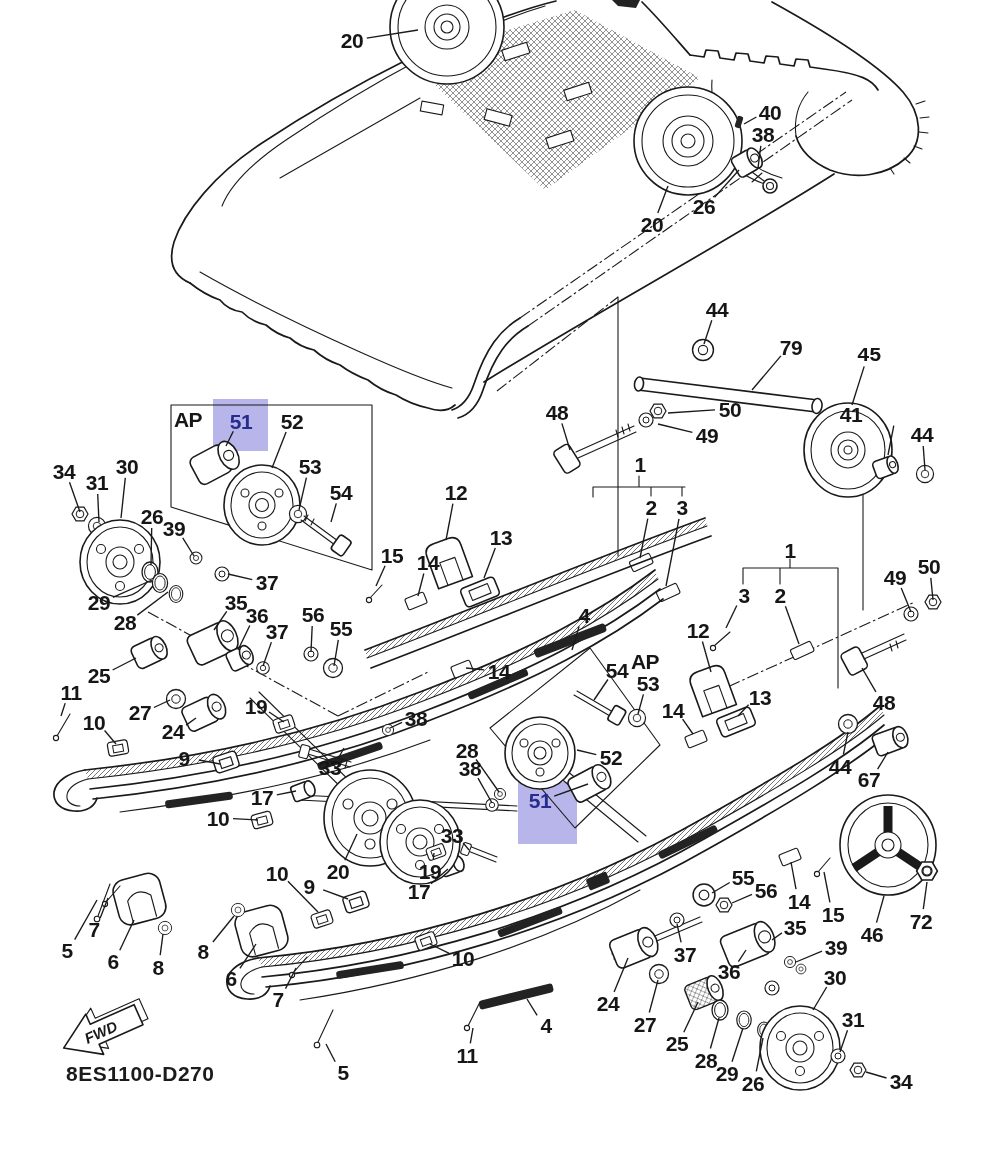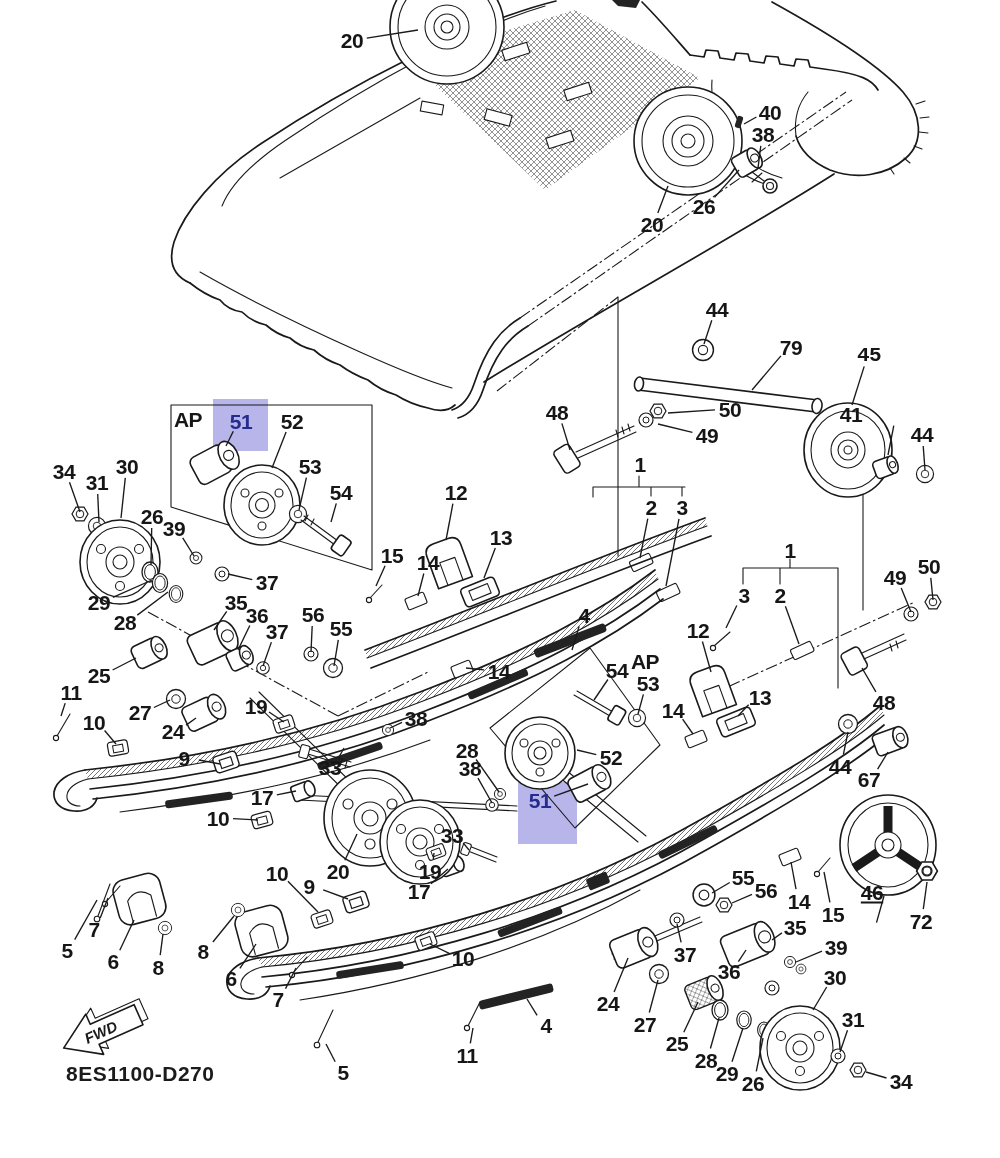--- a/index.html
+++ b/index.html
@@ -680,21 +680,21 @@
     <div class="plabel" style="left: 780px; top: 595px;">2</div>
     <div class="plabel" style="left: 744px; top: 595px;">3</div>
     <div class="plabel" style="left: 895px; top: 577px;">49</div>
     <div class="plabel" style="left: 929px; top: 566px;">50</div>
     <div class="plabel" style="left: 698px; top: 630px;">12</div>
     <div class="plabel" style="left: 760px; top: 697px;">13</div>
     <div class="plabel" style="left: 673px; top: 710px;">14</div>
     <div class="plabel" style="left: 884px; top: 702px;">48</div>
     <div class="plabel" style="left: 840px; top: 766px;">44</div>
     <div class="plabel" style="left: 869px; top: 779px;">67</div>
-    <div class="plabel" style="left: 872px; top: 892px; text-decoration: underline;">46</div>
+    <div class="plabel" style="left: 872px; top: 934px;">46</div>
     <div class="plabel" style="left: 921px; top: 921px;">72</div>
     <div class="plabel" style="left: 833px; top: 914px;">15</div>
     <div class="plabel" style="left: 799px; top: 901px;">14</div>
     <div class="plabel" style="left: 67px; top: 950px;">5</div>
     <div class="plabel" style="left: 94px; top: 929px;">7</div>
     <div class="plabel" style="left: 113px; top: 961px;">6</div>
     <div class="plabel" style="left: 158px; top: 967px;">8</div>
     <div class="plabel" style="left: 203px; top: 951px;">8</div>
     <div class="plabel" style="left: 231px; top: 978px;">6</div>
     <div class="plabel" style="left: 278px; top: 999px;">7</div>

